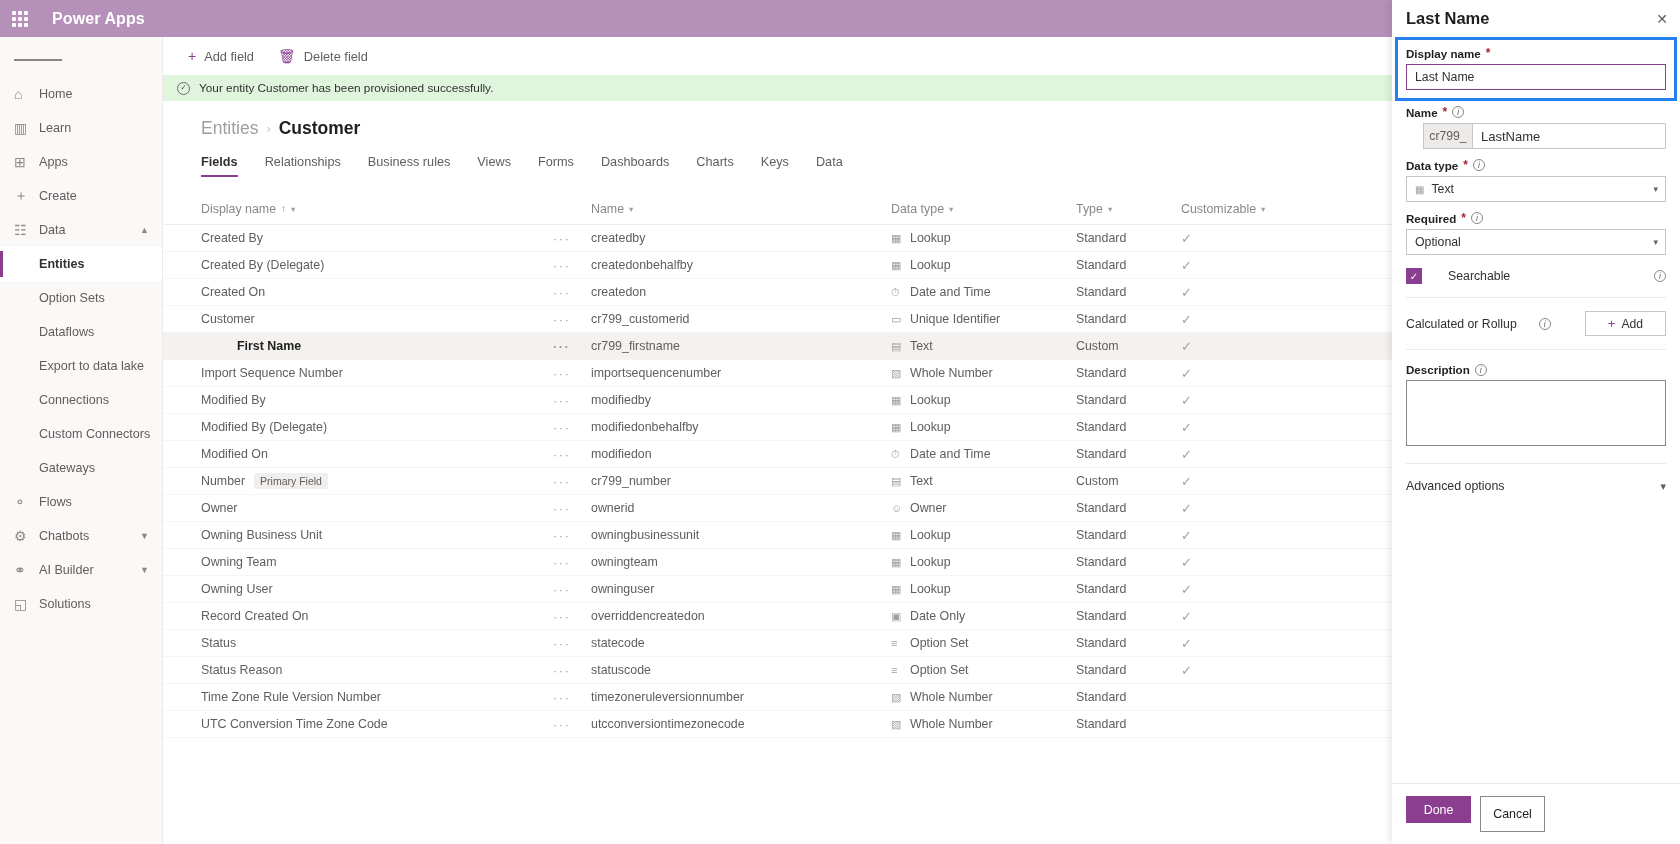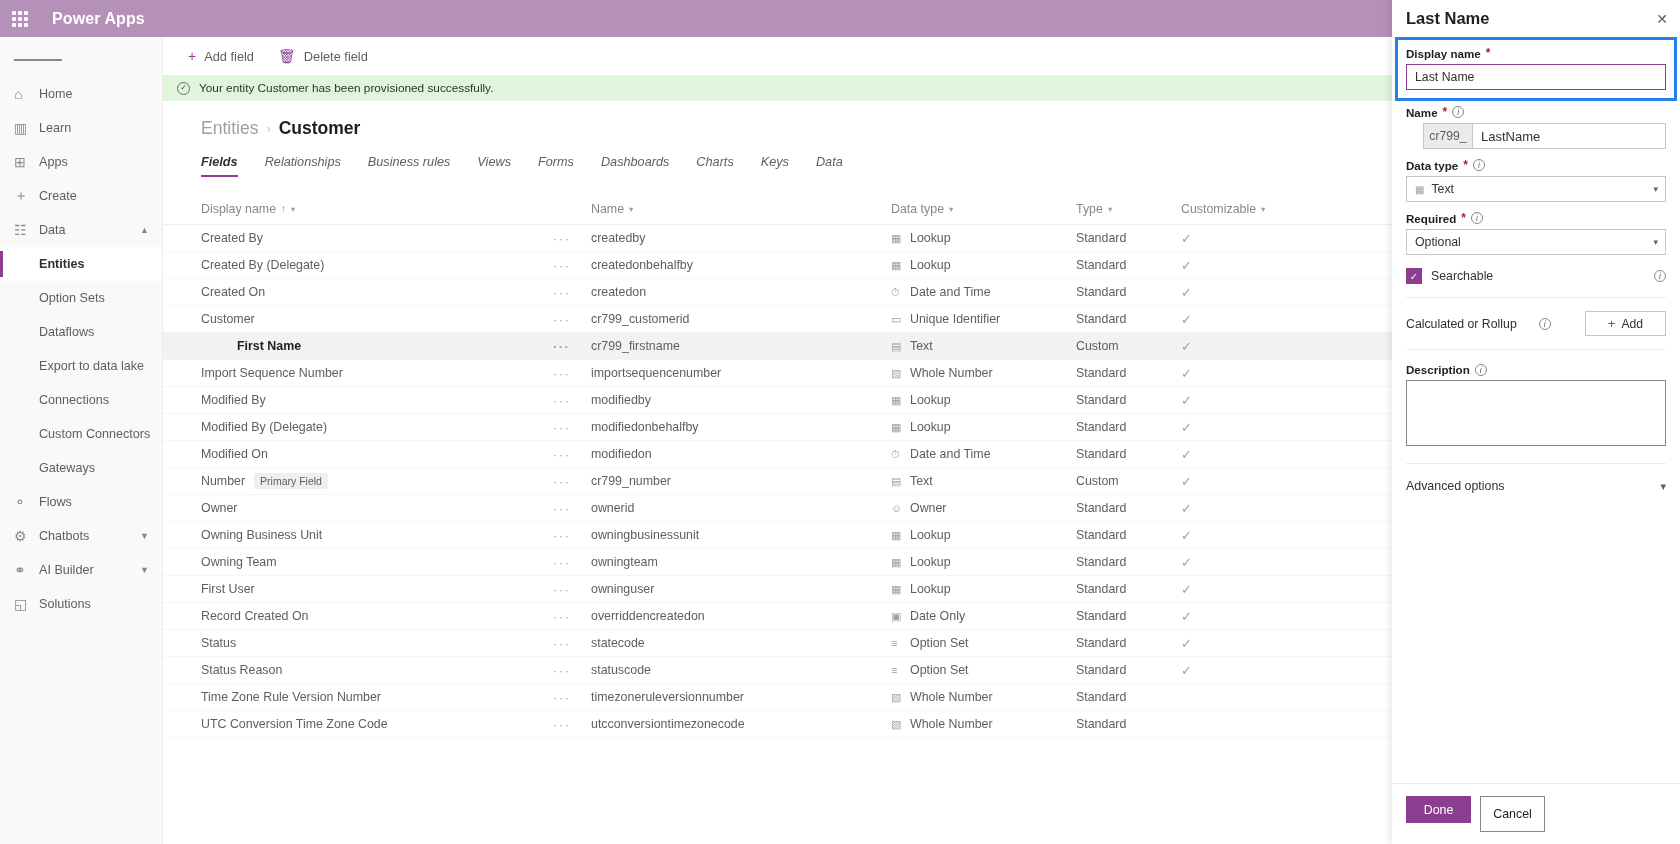--- a/index.html
+++ b/index.html
@@ -95,21 +95,21 @@
     padding: 17px 0 0 38px; font-size: 17.5px; color: #a19f9d;
     display: flex; align-items: center; gap: 8px;
   }
   .breadcrumb .bc-link { cursor: pointer; }
   .breadcrumb .bc-sep { font-size: 13px; color: #c8c6c4; }
   .breadcrumb .bc-current { color: #201f1e; font-weight: bold; }
 
   .tabs {
     display: flex; gap: 27px; padding: 16px 0 0 38px; font-size: 12.7px;
   }
-  .tab { color: #605e5c; cursor: pointer; padding-bottom: 6px; font-style: italic; }
+  .tab { color: #605e5c; cursor: pointer; padding-bottom: 6px; }
   .tab.active { color: #323130; font-weight: 600; border-bottom: 2px solid #8b3d8f; }
 
   
   .grid { margin-top: 16px; width: 100%; }
   .grid-head {
     display: flex; align-items: center; height: 32px;
     font-size: 12.4px; color: #8a8886; padding-left: 38px;
     border-bottom: 1px solid #f0eeed;
   }
   .grid-head .hcell { display: flex; align-items: center; gap: 5px; cursor: pointer; }
@@ -189,21 +189,21 @@
     padding: 0 7px 0 8px; font-size: 12.3px; color: #323130; cursor: pointer;
   }
   .select-row .sicon { font-size: 10px; color: #a19f9d; margin-right: 7px; }
   .select-row .sel-caret { margin-left: auto; font-size: 9px; color: #605e5c; }
   .check-row { display: flex; align-items: center; margin: 13px 0 0 0; }
   .cbox {
     width: 16px; height: 16px; background: #8b3d8f; color: #fff;
     display: flex; align-items: center; justify-content: center;
     font-size: 10px; cursor: pointer;
   }
-  .check-label { font-size: 12.3px; color: #323130; margin-left: 9px; }
+  .check-label { font-size: 12.3px; color: #323130; margin-left: 26px; }
   .check-row .info-i { margin-left: auto; }
   .divider { height: 1px; background: #edebe9; margin: 13px 0; }
   .row-between { display: flex; align-items: center; }
   .sub-label {
     font-size: 12.3px; color: #323130; display: flex; align-items: center; gap: 22px;
   }
   .add-btn {
     margin-left: auto; border: 1px solid #c8c6c4; background: #fff;
     height: 25px; min-width: 81px; display: flex; align-items: center;
     justify-content: center; gap: 6px; font-size: 12.2px; color: #323130; cursor: pointer;
@@ -559,21 +559,21 @@
             <div class="c-name">owningteam</div>
             <div class="c-dtype">
               <span class="ticon">▦</span>
               <span>Lookup</span>
             </div>
             <div class="c-type">Standard</div>
             <div class="c-cust"><span>✓</span></div>
           </div>
           <div class="grid-row">
             <div class="c-display">
-              <span>First User</span>
+              <span>Owning User</span>
               <span class="dots">···</span>
             </div>
             <div class="c-name">owninguser</div>
             <div class="c-dtype">
               <span class="ticon">▦</span>
               <span>Lookup</span>
             </div>
             <div class="c-type">Standard</div>
             <div class="c-cust"><span>✓</span></div>
           </div>

